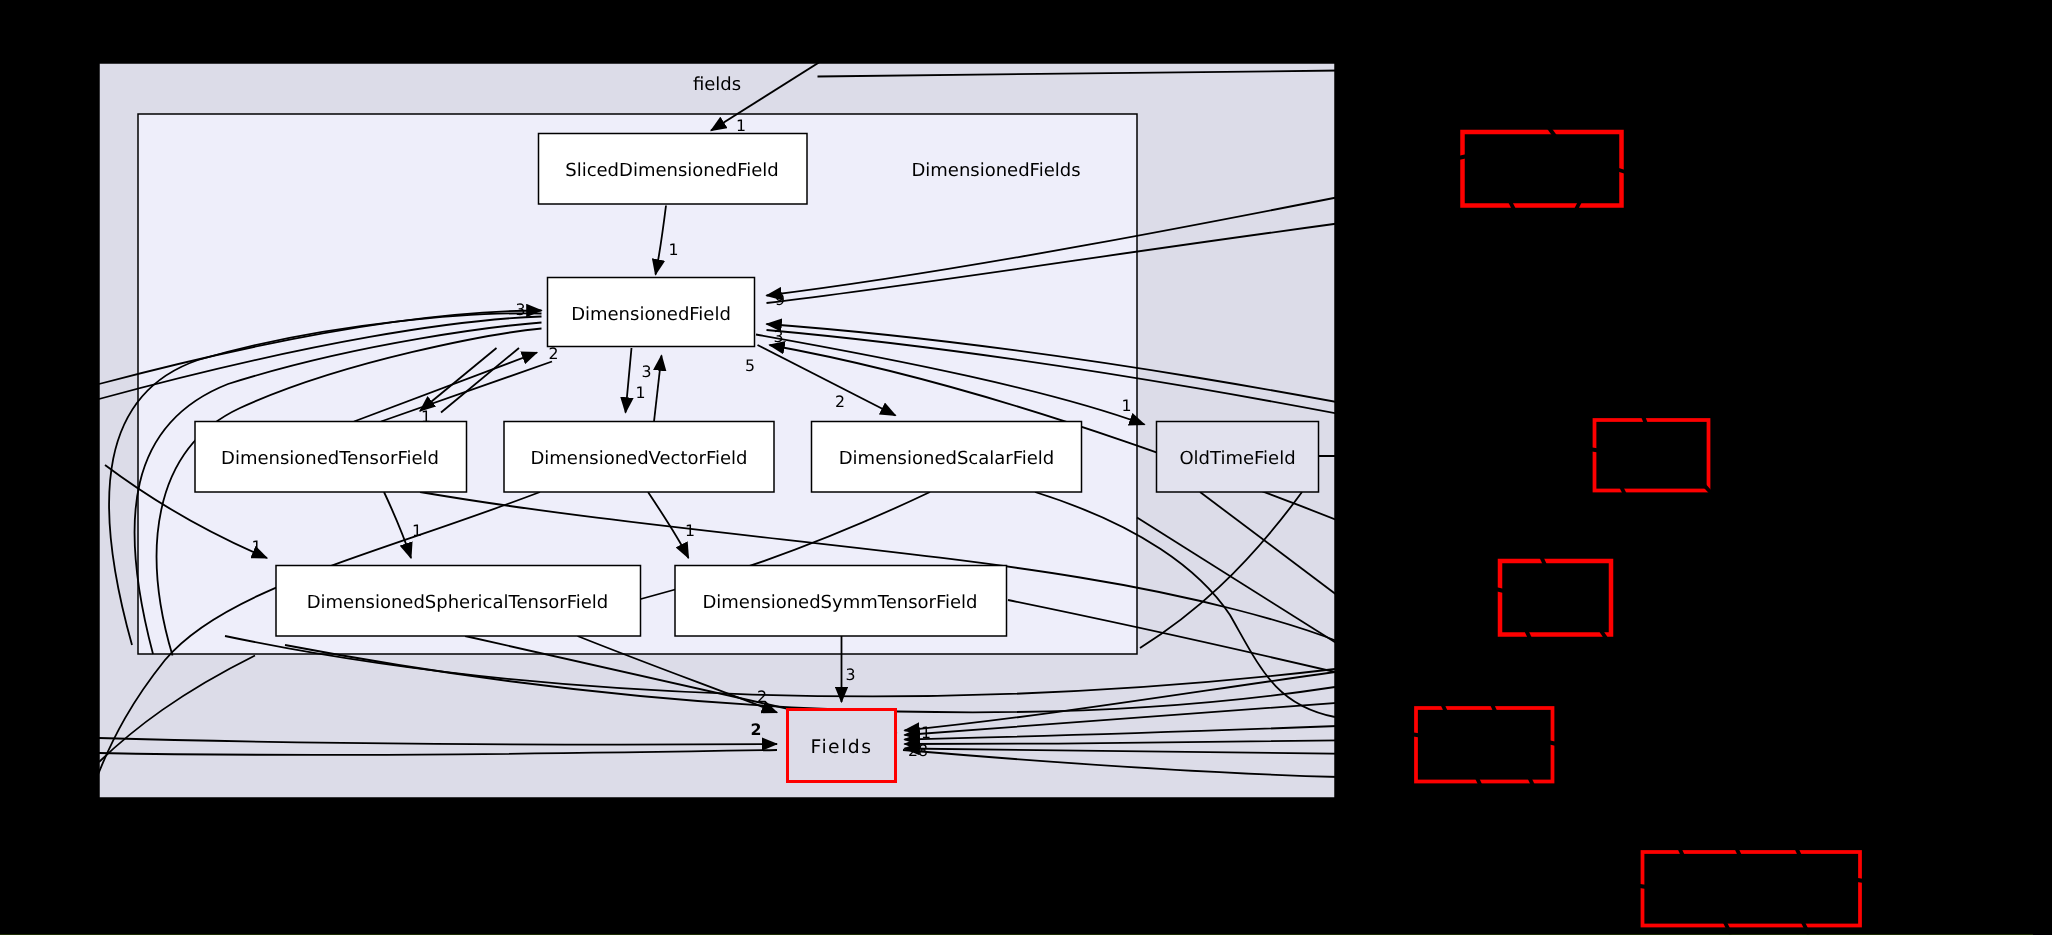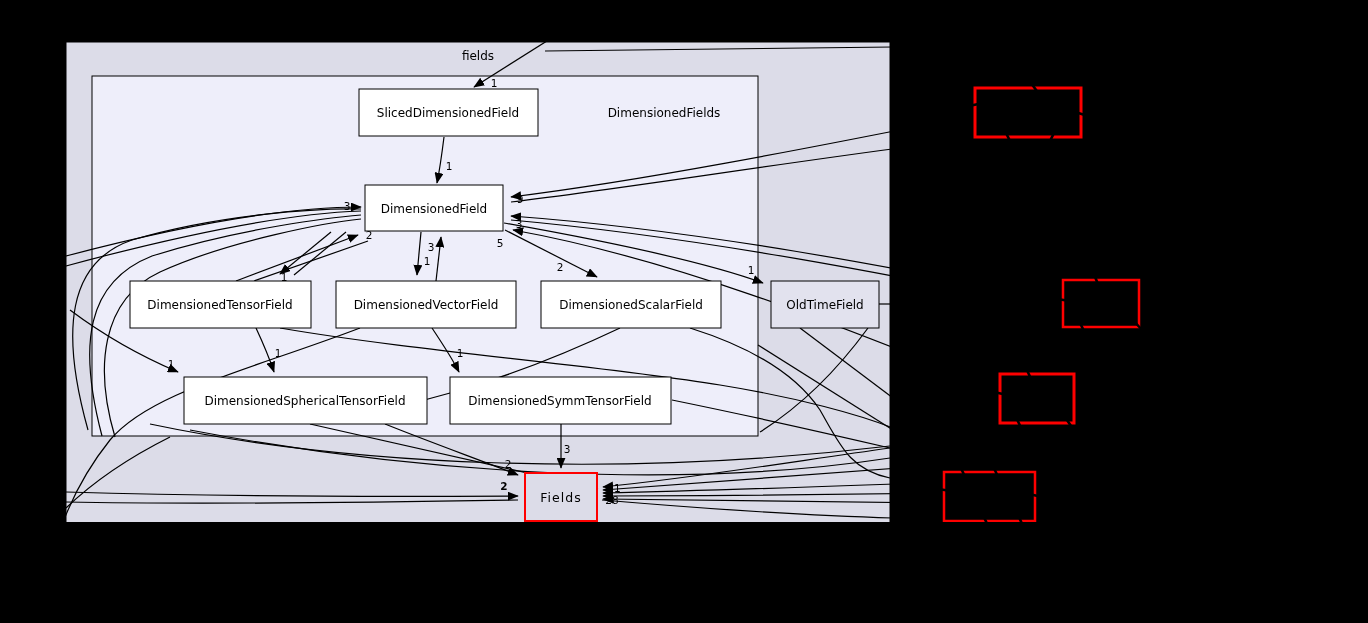--- a/index.html
+++ b/index.html
@@ -1,16 +1,16 @@
 <!DOCTYPE html>
 <html><head>
 <meta charset="utf-8">
 <style>
   html,body { margin:0; padding:0; background:#000; }
-  .stage { width:1368px; height:522px; position:relative; background:#84cc16; overflow:hidden; }
+  .stage { width:1368px; height:623px; position:relative; background:#84cc16; overflow:hidden; }
   svg { display:block; }
   text { font-family:"DejaVu Sans","Liberation Sans",sans-serif; fill:#000; }
   .cluster-label { font-size:12px; }
   .node-label { font-size:12px; text-anchor:middle; }
   .fields-label { font-size:12.5px; letter-spacing:1px; text-anchor:middle; }
   .edge-label { font-size:10.5px; text-anchor:middle; }
   .edge-label.bold { font-weight:bold; }
   .edge { fill:none; stroke:#000; stroke-width:1.2; }
   .nodebox { fill:#ffffff; stroke:#000; stroke-width:1; }
   .plainbox { fill:#e2e2ee; stroke:#000; stroke-width:1; }

